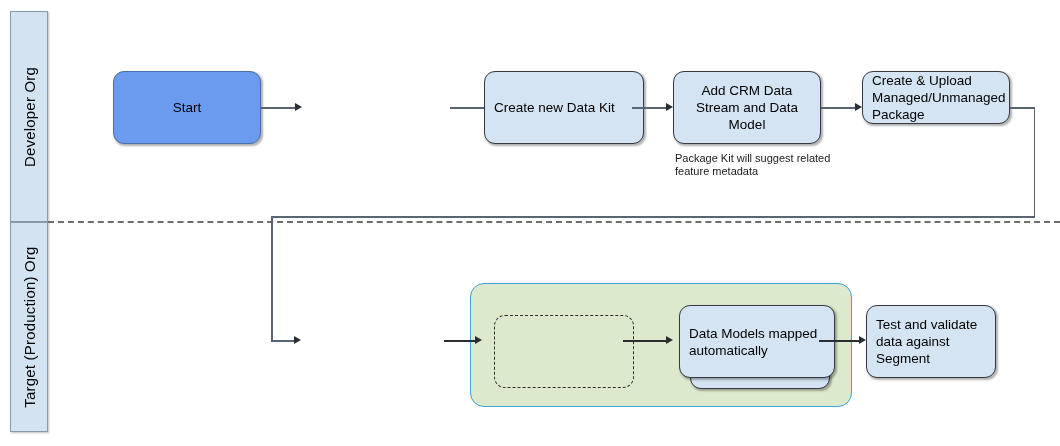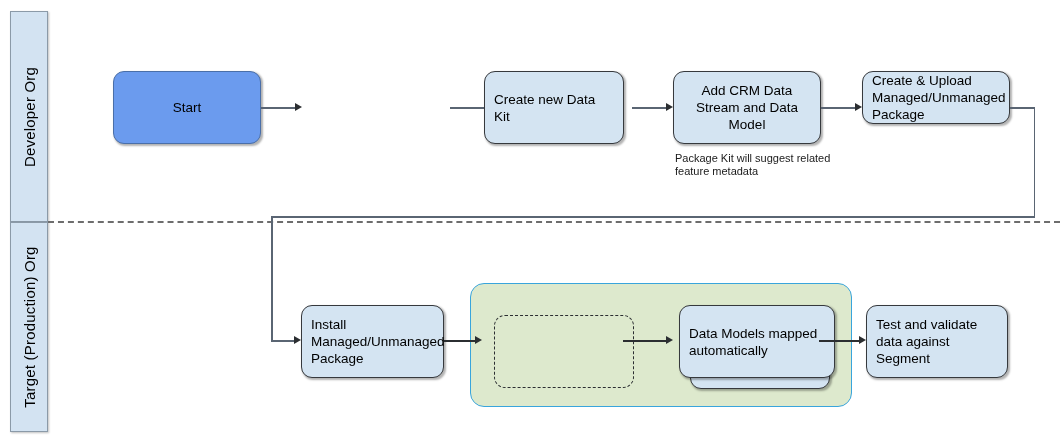--- a/index.html
+++ b/index.html
@@ -146,21 +146,21 @@
   <div class="node start" style="left:113px; top:71px; width:148px; height:73px;">
     <span class="node-text">Start</span>
   </div>
 
   <div class="conn h" style="left:261px; top:107px; width:36px;"></div>
   <div class="arrow-r" style="left:295px; top:102.5px;"></div>
 
 
   <div class="conn h" style="left:450px; top:107px; width:34px;"></div>
 
-  <div class="node" style="left:484px; top:71px; width:140px; height:73px;">
+  <div class="node" style="left:484px; top:71px; width:160px; height:73px;">
     <span class="node-text">Create new Data Kit</span>
   </div>
 
   <div class="conn h" style="left:632px; top:107px; width:36px;"></div>
   <div class="arrow-r" style="left:666px; top:102.5px;"></div>
 
   <div class="node" style="left:673px; top:71px; width:148px; height:73px;text-align:center;">
     <span class="node-text">Add CRM Data Stream and  Data Model</span>
   </div>
 
@@ -175,39 +175,36 @@
     <span class="node-text">Create &amp; Upload Managed/Unmanaged Package</span>
   </div>
 
   <div class="conn h" style="left:1010px; top:107px; width:25px;"></div>
   <div class="conn v" style="left:1033.5px; top:107px; height:110px;"></div>
   <div class="conn h" style="left:271px; top:216px; width:764px;"></div>
   <div class="conn v" style="left:271px; top:216px; height:125px;"></div>
   <div class="conn h" style="left:271px; top:340px; width:24px;"></div>
   <div class="arrow-r" style="left:294px; top:335.5px;"></div>
 
-  <div class="node" style="left:301px; top:305px; width:143px; height:73px;">
-    <span class="node-text">Install Managed/Unmanaged Package</span>
-  </div>
 
   <div class="conn h dark" style="left:444px; top:340px; width:33px;"></div>
   <div class="arrow-r" style="left:475px; top:335.5px;"></div>
 
   <div class="stack-plate dashed" style="left:494px; top:315px; width:140px; height:73px;"></div>
 
 
   <div class="conn h dark" style="left:623px; top:340px; width:45px;"></div>
   <div class="arrow-r" style="left:666px; top:335.5px;"></div>
 
   <div class="stack-plate" style="left:690px; top:316px; width:140px; height:73px;"></div>
 
   <div class="node" style="left:679px; top:305px; width:156px; height:73px;">
     <span class="node-text">Data Models mapped automatically</span>
   </div>
 
   <div class="conn h dark" style="left:819px; top:340px; width:42px;"></div>
   <div class="arrow-r" style="left:859px; top:335.5px;"></div>
 
-  <div class="node" style="left:866px; top:305px; width:142px; height:73px;">
+  <div class="node" style="left:866px; top:305px; width:130px; height:73px;">
     <span class="node-text">Test and validate data against Segment</span>
   </div>
 
 </div>
 
 </body></html>

